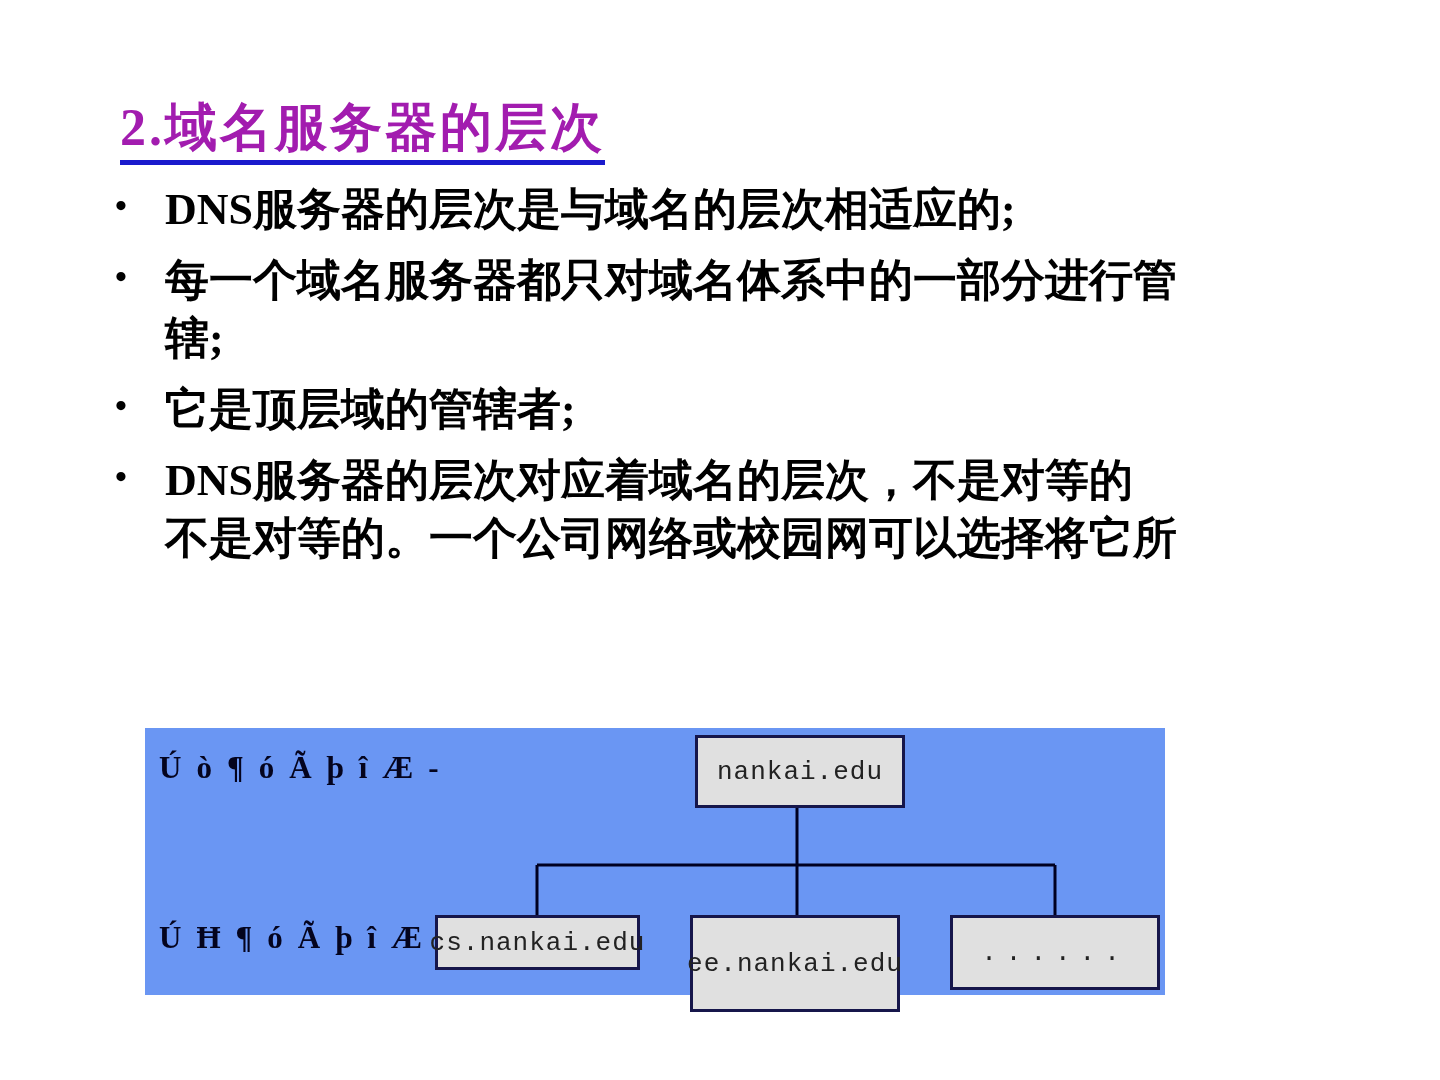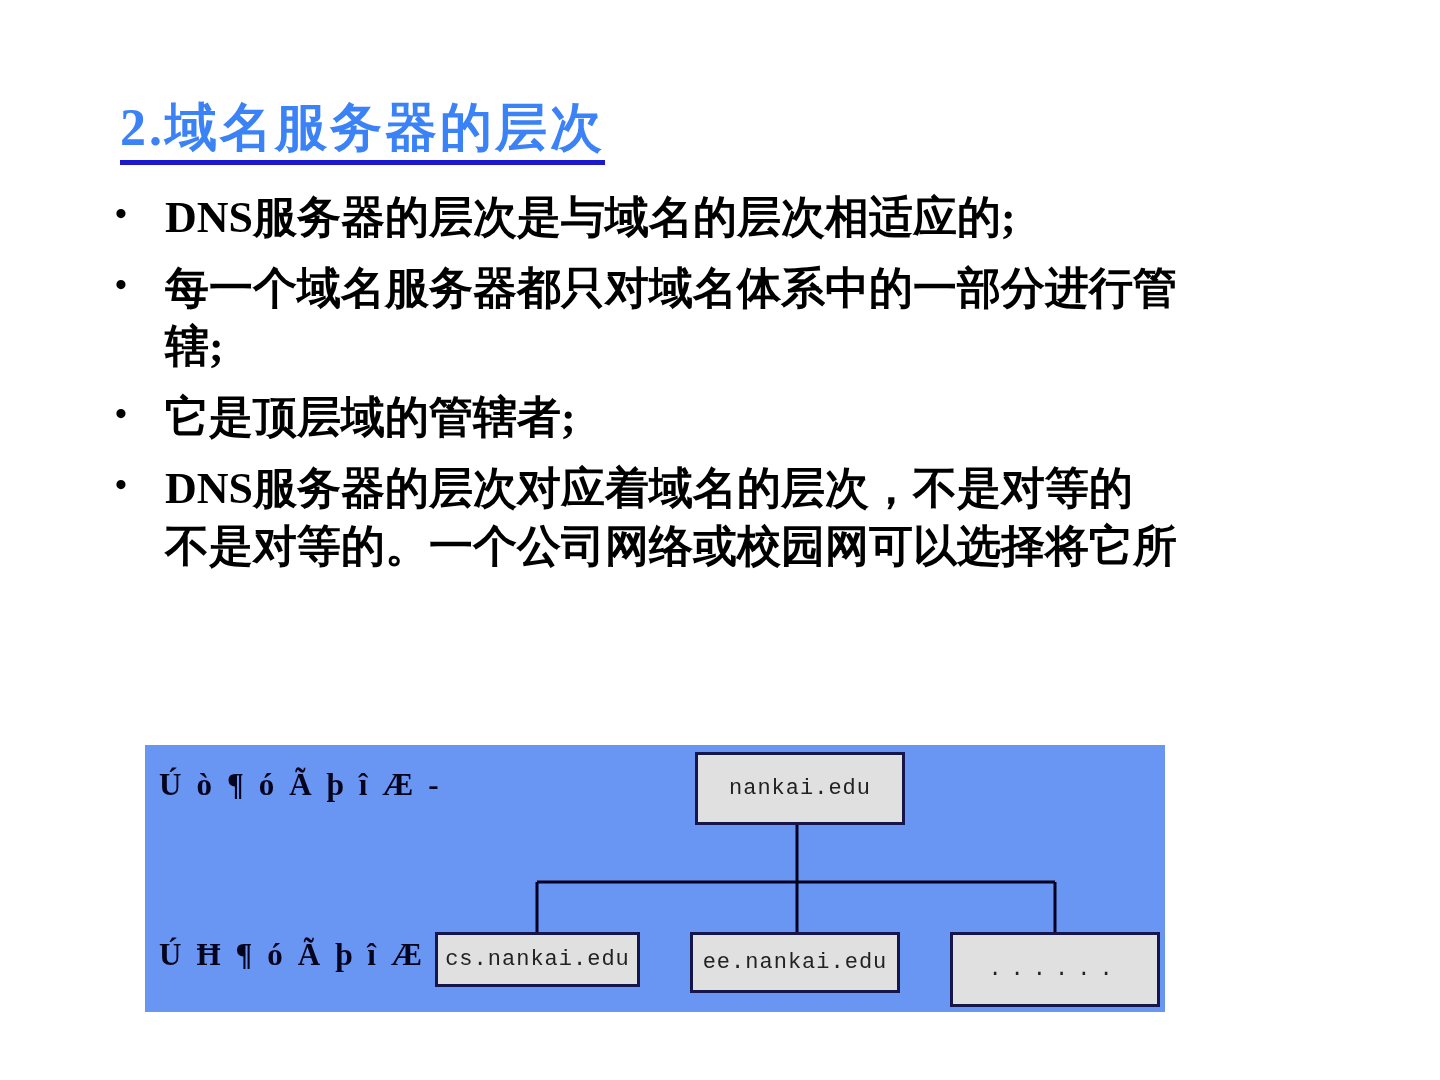--- a/index.html
+++ b/index.html
@@ -3,61 +3,61 @@
 <meta charset="utf-8">
 <style>
   html,body{margin:0;padding:0;}
   body{
     width:1440px;height:1080px;position:relative;overflow:hidden;
     background:#ffffff;
     font-family:"Liberation Serif","DejaVu Serif",serif;
   }
   .title{
     display:inline-block;
-    margin:98px 0 8px 120px;
+    margin:98px 0 0 120px;
     font-size:52px;font-weight:bold;
-    color:#3b82f6;
+    color:#a21caf;
     letter-spacing:3px;
     border-bottom:5px solid #1a1acc;
     padding-bottom:2px;
     line-height:1.15;
   }
   .bullets{margin:16px 0 0 113px;width:1250px;}
   .bullet{
     position:relative;
     padding-left:52px;
     margin-bottom:13px;
     font-size:44px;font-weight:bold;color:#000;
     line-height:58px;
   }
   .bullet .marker{
     position:absolute;left:2px;top:-4px;
     font-size:34px;font-weight:bold;color:#000;
   }
   .bline{white-space:nowrap;}
   
   .panel{
-    position:absolute;left:145px;top:745px;
+    position:absolute;left:145px;top:728px;
     width:1020px;height:267px;
     background:#6a96f3;
   }
   .panel svg{position:absolute;left:0;top:0;}
   .node{
     position:absolute;
     background:#e0e0e0;
     border:3px solid #16164b;
     box-sizing:border-box;
     display:flex;align-items:center;justify-content:center;
     font-family:"Liberation Mono","DejaVu Sans Mono",monospace;
-    font-size:22px;color:#222222;letter-spacing:1px;
+    font-size:26px;color:#222222;letter-spacing:1px;
     white-space:nowrap;
   }
   .node-root{left:550px;top:7px;width:210px;height:73px;}
   .node-c0{left:290px;top:187px;width:205px;height:55px;}
-  .node-c1{left:545px;top:187px;width:210px;height:61px;}
+  .node-c1{left:545px;top:187px;width:210px;height:97px;}
   .node-c2{left:805px;top:187px;width:210px;height:75px;letter-spacing:9px;}
   .glabel{
     position:absolute;left:14px;
     font-family:"Liberation Serif","DejaVu Serif",serif;
     font-weight:bold;font-size:31px;
     letter-spacing:15px;
     color:#04041e;
     white-space:nowrap;
   }
   .glabel-top{top:22px;}

